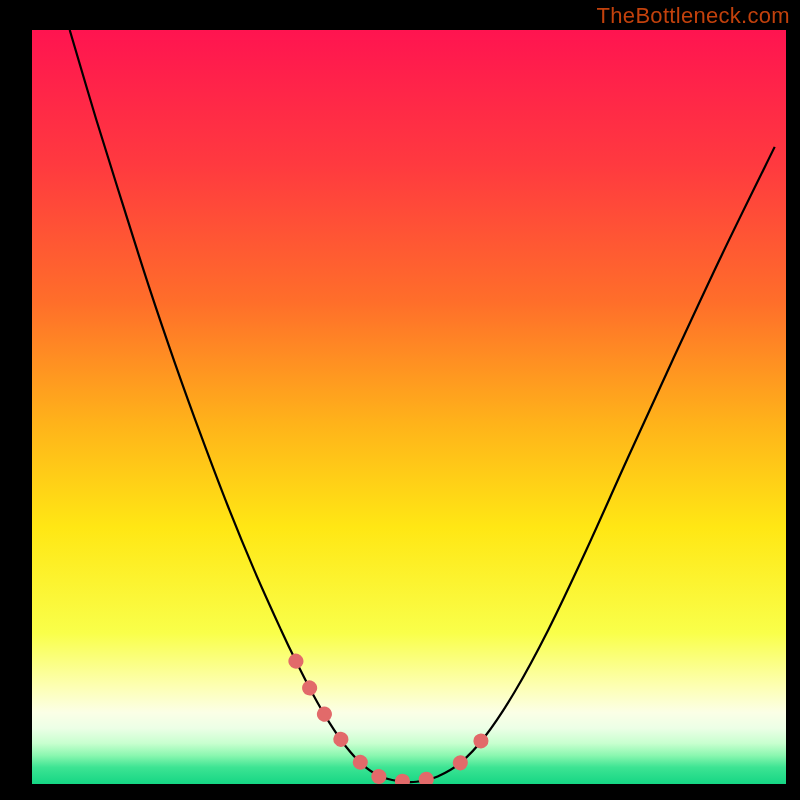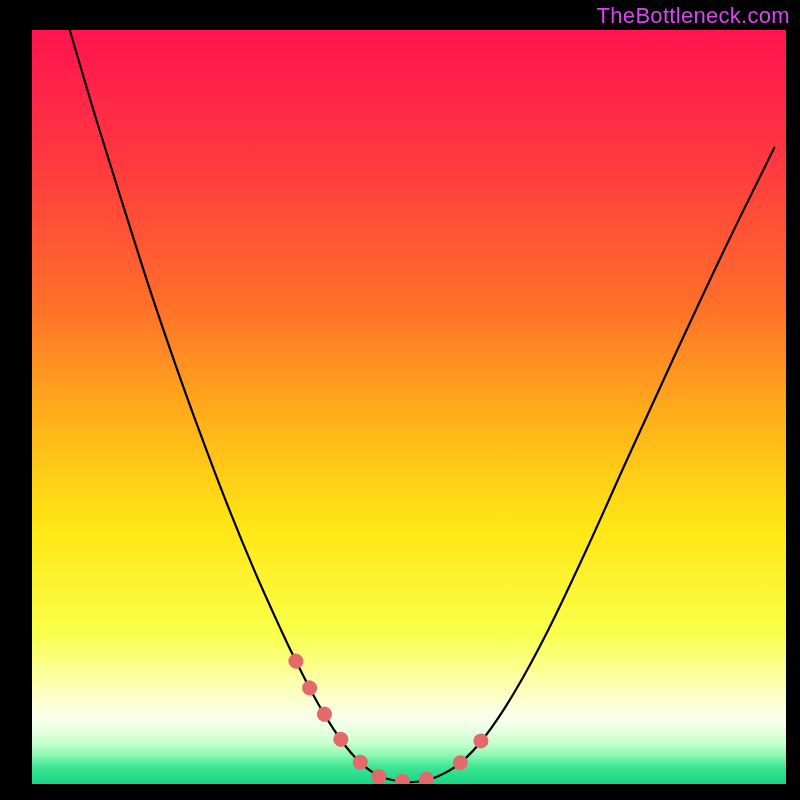--- a/index.html
+++ b/index.html
@@ -52,14 +52,14 @@
             <stop offset="97.8%" stop-color="#3de493"></stop>
             <stop offset="100%" stop-color="#15d684"></stop>
           </linearGradient>
         </defs>
         <rect x="0" y="0" width="754" height="754" fill="url(#bg-grad)"></rect>
         <path d="M 37.7 0 C 42.098333333333336 14.828666666666663, 55.29333333333334 60.06866666666666, 64.09 88.97199999999998 C 72.88666666666667 117.8753333333333, 81.68333333333332 145.52199999999996, 90.47999999999999 173.41999999999996 C 99.27666666666666 201.31799999999996, 108.07333333333334 229.59299999999996, 116.87 256.35999999999996 C 125.66666666666667 283.12699999999995, 134.4633333333333 308.8886666666666, 143.26 334.02199999999993 C 152.05666666666667 359.15533333333326, 160.85333333333332 383.40899999999993, 169.65 407.15999999999997 C 178.4466666666667 430.911, 187.24333333333337 454.285, 196.04000000000002 476.528 C 204.83666666666667 498.771, 213.63333333333333 520.1343333333334, 222.42999999999998 540.618 C 231.22666666666663 561.1016666666667, 241.90833333333336 584.3500000000001, 248.82000000000002 599.4300000000001 C 255.73166666666668 614.51, 258.62199999999996 620.4163333333333, 263.9 631.098 C 269.178 641.7796666666666, 274.95866666666666 653.341, 280.488 663.52 C 286.01733333333334 673.699, 291.5466666666667 683.3753333333334, 297.076 692.172 C 302.60533333333336 700.9686666666666, 308.13466666666665 709.2626666666666, 313.664 716.3 C 319.1933333333333 723.3373333333333, 324.72266666666667 729.4949999999999, 330.252 734.396 C 335.78133333333335 739.297, 340.9336666666667 742.9413333333333, 346.84000000000003 745.706 C 352.7463333333334 748.4706666666667, 359.40666666666664 749.9786666666666, 365.69 750.984 C 371.97333333333336 751.9893333333334, 377.8796666666667 752.4920000000001, 384.54 751.738 C 391.20033333333333 750.984, 398.3633333333334 749.6016666666667, 405.65200000000004 746.46 C 412.9406666666667 743.3183333333334, 420.4806666666666 739.4226666666667, 428.27199999999993 732.888 C 436.0633333333333 726.3533333333334, 443.352 719.0646666666667, 452.4 707.252 C 461.448 695.4393333333333, 471.87833333333333 679.9823333333333, 482.56 662.012 C 493.2416666666667 644.0416666666666, 504.5516666666667 623.0553333333334, 516.49 599.4300000000001 C 528.4283333333333 575.8046666666668, 540.9949999999999 548.7863333333333, 554.1899999999999 520.26 C 567.385 491.73366666666664, 581.2083333333334 460.06566666666663, 595.6600000000001 428.272 C 610.1116666666668 396.47833333333335, 625.1916666666666 363.42800000000005, 640.9 329.49800000000005 C 656.6083333333333 295.56800000000004, 672.945 260.13, 689.9100000000001 224.692 C 706.8750000000001 189.254, 733.8933333333333 134.84033333333335, 742.6899999999999 116.87" fill="none" stroke="#000000" stroke-width="2.2"></path>
         <path d="M 263.9 631.098 L 280.488 663.52 L 297.076 692.172 L 313.664 716.3 L 330.252 734.396 L 346.84000000000003 745.706" fill="none" stroke="#e26a6a" stroke-width="15" stroke-linecap="round" stroke-dasharray="0.1 30"></path>
         <path d="M 346.84000000000003 746.46 L 365.69 750.984 L 384.54 751.738 L 405.65200000000004 746.46" fill="none" stroke="#e26a6a" stroke-width="15" stroke-linecap="round" stroke-dasharray="0.1 24"></path>
         <path d="M 428.27199999999993 732.888 L 452.4 707.252" fill="none" stroke="#e26a6a" stroke-width="15" stroke-linecap="round" stroke-dasharray="0.1 30"></path>
       </svg></div>
-  <div class="watermark" id="watermark" style="right: 10px; top: 3px; color: #d946ef;">TheBottleneck.com</div>
+  <div class="watermark" id="watermark" style="right: 10px; top: 3px; color: #c2410c;">TheBottleneck.com</div>
 </div>
 
 </body></html>

